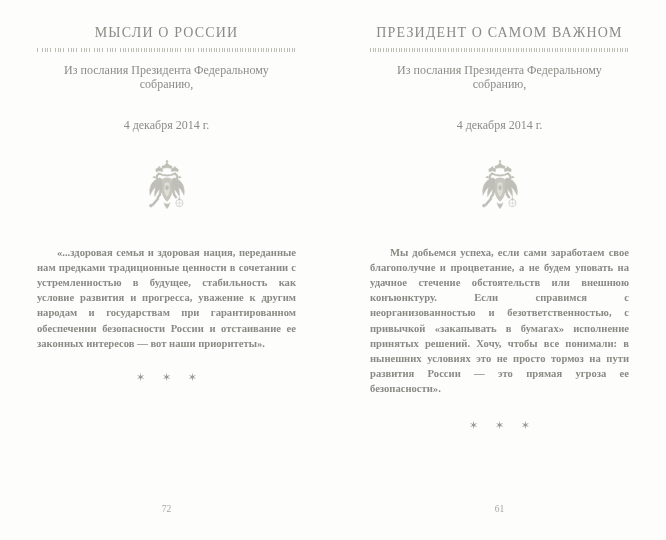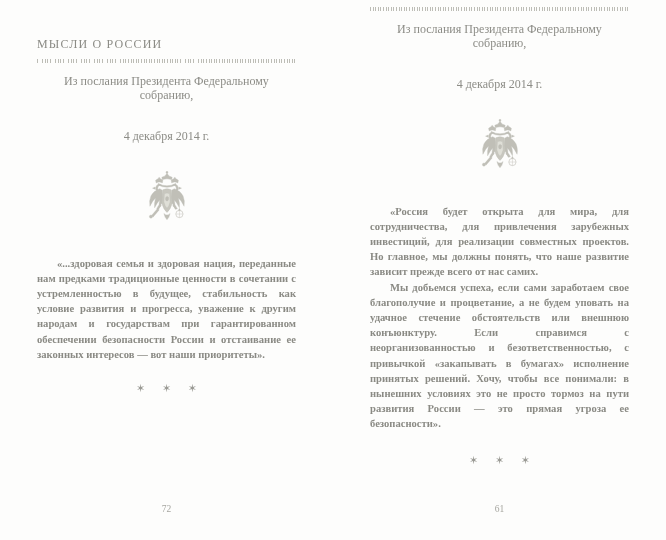--- a/index.html
+++ b/index.html
@@ -34,25 +34,25 @@
   .page-inner {
     position: absolute;
     left: 37px;
     right: 37px;
     top: 0;
     bottom: 0;
   }
 
   
   .running-head {
-    text-align: left;
-    font-size: 12px;
+    text-align: center;
+    font-size: 14px;
     letter-spacing: 1.15px;
     color: #8b8b85;
-    margin-top: 37px;
+    margin-top: 25px;
     font-variant: normal;
     white-space: nowrap;
   }
 
   
   .ornament-rule {
     margin-top: 7px;
     height: 4px;
     width: 100%;
     background-image:
@@ -196,20 +196,21 @@
       <div class="asterisks">✶ ✶ ✶</div>
 
       <div class="folio">72</div>
 
     </div>
   </div>
 
   <div class="page page-right">
     <div class="page-inner">
 
+      <div class="running-head">ПРЕЗИДЕНТ О САМОМ ВАЖНОМ</div>
 
       <div class="ornament-rule"></div>
 
       <div class="source">
         <span>Из послания Президента Федеральному собранию,</span>
         <span class="line2">4 декабря 2014 г.</span>
       </div>
 
       <div class="emblem-wrap">
         <svg class="emblem" viewBox="0 0 100 112">
@@ -237,21 +238,20 @@
             <path d="M64 66 q4 4 6 9 l-4 1 q-2 -5 -5 -7 Z"></path>
             <circle cx="74" cy="85" r="7" fill="none" stroke-width="1.2"></circle>
             <path d="M74 78 l0 14 M67 85 l14 0" stroke-width="0.8"></path>
             <path d="M74 74 l-2 4 l4 0 Z"></path>
             <path d="M44 84 q6 6 12 0 q-2 9 -6 12 q-4 -3 -6 -12 Z"></path>
           </g>
         </svg>
       </div>
 
       <div class="body-text">
-        <p>«Россия будет открыта для мира, для сотрудничества, для привлечения зарубежных инвестиций, для реализации совместных проектов. Но главное, мы должны понять, что наше развитие зависит прежде всего от нас самих.</p>
         <p>Мы добьемся успеха, если сами заработаем свое благополучие и процветание, а не будем уповать на удачное стечение обстоятельств или внешнюю конъюнктуру. Если справимся с неорганизованностью и безответственностью, с привычкой «закапывать в бумагах» исполнение принятых решений. Хочу, чтобы все понимали: в нынешних условиях это не просто тормоз на пути развития России — это прямая угроза ее безопасности».</p>
       </div>
 
       <div class="asterisks">✶ ✶ ✶</div>
 
       <div class="folio">61</div>
 
     </div>
   </div>
 

